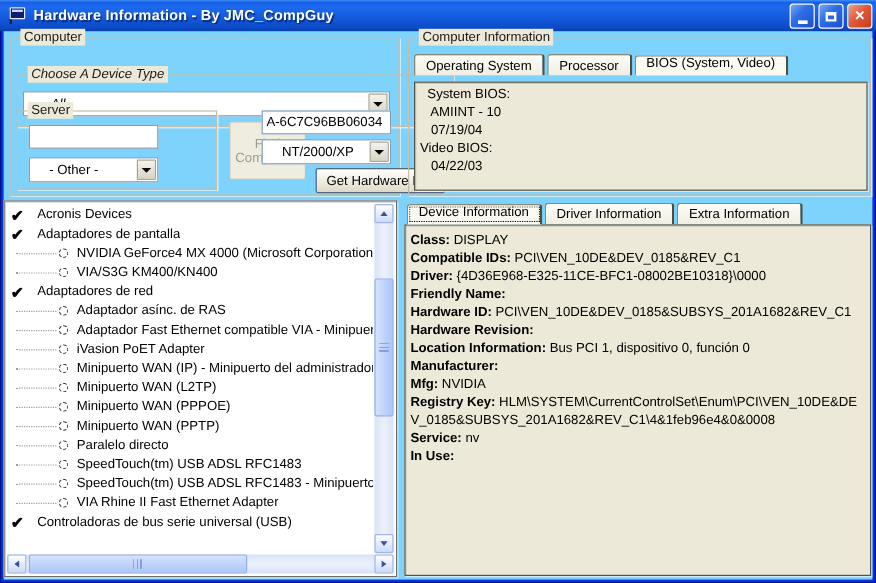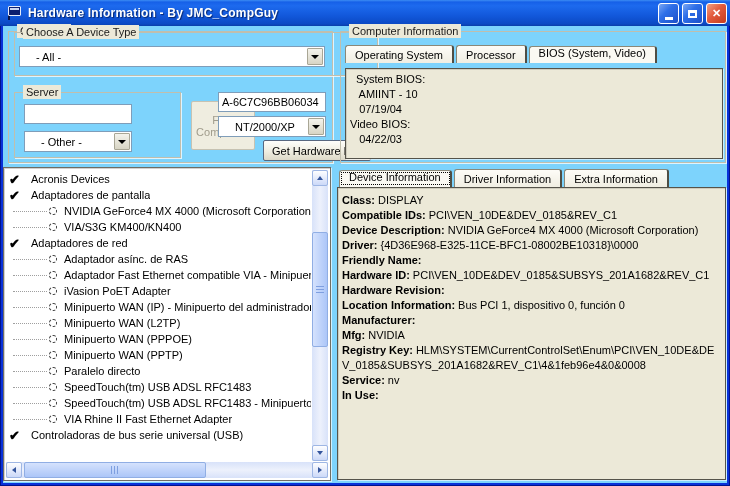--- a/index.html
+++ b/index.html
@@ -106,21 +106,21 @@
     <div class="winbtn close">
         <span>✕</span>
       </div>
   </div>
 
   <div class="content">
 
     <div class="groupbox" style="left:5px;top:5px;width:325px;height:132px;">
       <span class="glabel">Computer</span>
 
-      <div class="groupbox" style="left:5px;top:0;width:364px;height:44px;">
+      <div class="groupbox" style="left:5px;top:30px;width:364px;height:44px;font-style:italic;">
         <span class="glabel">Choose A Device Type</span>
         <div class="combo" style="left:4px;top:13px;width:306px;height:21px;">
           <span>- All -</span>
           <span class="cbtn">
               <span class="tri-down"></span>
             </span>
         </div>
       </div>
 
       <div class="groupbox" style="left:5px;top:60px;width:167px;height:66px;">
@@ -273,21 +273,20 @@
       </div>
     </div>
 
     <div style="position:absolute;left:336px;top:143px;white-space:nowrap;">
       <span class="tab active focused">Device Information</span><span class="tab">Driver Information</span><span class="tab">Extra Information</span>
     </div>
 
     <div class="sunken" style="left:334px;top:161px;width:389px;height:293px;padding:5px 4px 4px 4px;">
       <div class="field"><span class="flabel">Class:</span><span class="fvalue">DISPLAY</span></div>
       <div class="field"><span class="flabel">Compatible IDs:</span><span class="fvalue">PCI\VEN_10DE&amp;DEV_0185&amp;REV_C1</span></div>
-      <div class="field"><span class="flabel">Device Description:</span><span class="fvalue">NVIDIA GeForce4 MX 4000 (Microsoft Corporation)</span></div>
       <div class="field"><span class="flabel">Driver:</span><span class="fvalue">{4D36E968-E325-11CE-BFC1-08002BE10318}\0000</span></div>
       <div class="field"><span class="flabel">Friendly Name:</span><span class="fvalue"></span></div>
       <div class="field"><span class="flabel">Hardware ID:</span><span class="fvalue">PCI\VEN_10DE&amp;DEV_0185&amp;SUBSYS_201A1682&amp;REV_C1</span></div>
       <div class="field"><span class="flabel">Hardware Revision:</span><span class="fvalue"></span></div>
       <div class="field"><span class="flabel">Location Information:</span><span class="fvalue">Bus PCI 1, dispositivo 0, función 0</span></div>
       <div class="field"><span class="flabel">Manufacturer:</span><span class="fvalue"></span></div>
       <div class="field"><span class="flabel">Mfg:</span><span class="fvalue">NVIDIA</span></div>
       <div class="field"><span class="flabel">Registry Key:</span><span class="fvalue">HLM\SYSTEM\CurrentControlSet\Enum\PCI\VEN_10DE&amp;DEV_0185&amp;SUBSYS_201A1682&amp;REV_C1\4&amp;1feb96e4&amp;0&amp;0008</span></div>
       <div class="field"><span class="flabel">Service:</span><span class="fvalue">nv</span></div>
       <div class="field"><span class="flabel">In Use:</span><span class="fvalue"></span></div>

